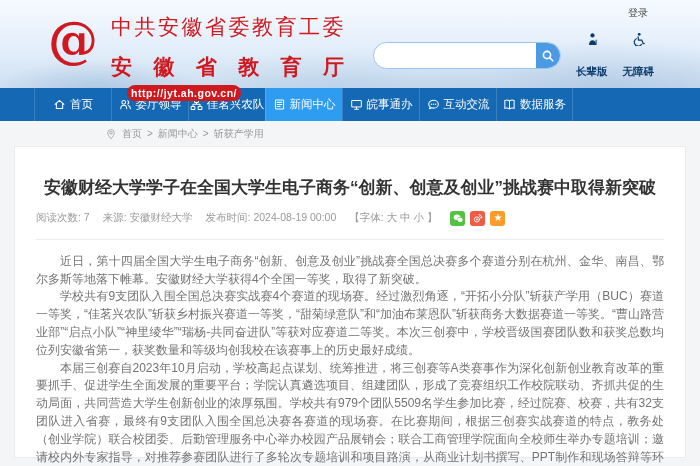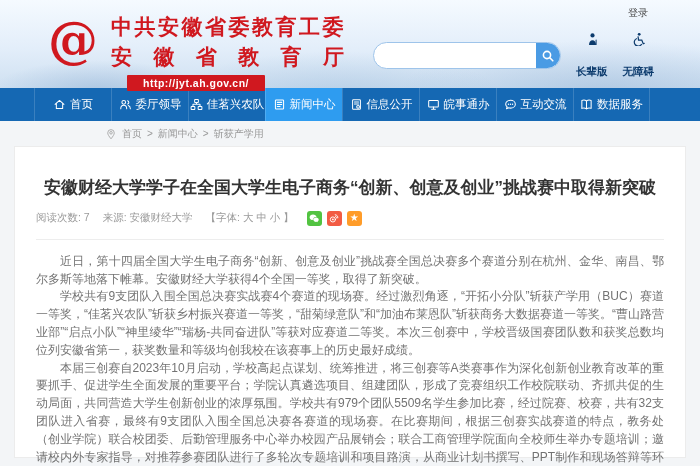--- a/index.html
+++ b/index.html
@@ -11,25 +11,25 @@
     background:linear-gradient(#f5faff 0%, #e3eefa 55%, #cfe0f1 100%); }
   .masthead::before { content:""; position:absolute; inset:0; pointer-events:none;
     background:
       radial-gradient(150px 42px at 14% 102%, rgba(142,176,212,.50), transparent 70%),
       radial-gradient(230px 60px at 48% 108%, rgba(156,188,220,.45), transparent 72%),
       radial-gradient(280px 70px at 86% 103%, rgba(135,170,208,.40), transparent 72%); }
   .brand { position:absolute; left:44px; top:13px; display:flex; gap:9px; align-items:flex-start; }
   .logo { width:58px; height:58px; display:flex; align-items:center; justify-content:center; }
   .logo span { font-family:"DejaVu Serif",serif; font-weight:bold; font-size:50px;
     color:#d0181f; line-height:1; transform:translateY(-2px); }
-  .brand-line1 { font-size:21px; font-weight:bold; color:#d0181f; letter-spacing:2.5px; white-space:nowrap; }
+  .brand-line1 { font-size:21px; font-weight:normal; color:#d0181f; letter-spacing:2.5px; white-space:nowrap; }
   .brand-line2 { font-size:21px; font-weight:bold; color:#d0181f; width:233px;
-    text-align:justify; text-align-last:justify; margin-top:2px; }
+    text-align:justify; text-align-last:justify; margin-top:12px; }
   .brand-url { display:inline-block; margin:4px 0 8px 16px; background:#d0181f; color:#fff;
-    font-weight:bold; font-size:10.5px; letter-spacing:.5px; padding:2px 16px; border-radius:1px; }
+    font-weight:bold; font-size:10.5px; letter-spacing:.5px; padding:2px 4px; border-radius:8px; }
   .login { position:absolute; right:52px; top:6px; font-size:10px; color:#444; cursor:pointer; text-decoration:none; }
   .header-tools { position:absolute; right:46px; top:32px; display:flex; align-items:center; gap:15px; }
   .searchbox { display:flex; width:188px; height:27px; background:#fff;
     border:1px solid #9ec4ea; border-radius:14px; overflow:hidden; }
   .searchbox input { flex:1; border:none; outline:none; padding:0 10px; font-size:11px; background:transparent; }
   .search-btn { width:45px; border:none; background:#4a9be4; display:flex; align-items:center;
     justify-content:center; cursor:pointer; border-radius:0 13px 13px 0; }
   .tool { display:flex; flex-direction:column; align-items:center; gap:19px; cursor:pointer; }
   .tool span { font-size:10.5px; font-weight:bold; color:#0c3b6d; }
 
@@ -136,28 +136,20 @@
     </div>
     <div class="nav-item active">
       <svg viewBox="0 0 14 14" fill="none" stroke="#fff" stroke-width="1.1" stroke-linecap="round" stroke-linejoin="round">
         <rect x="2.6" y="2.2" width="8.8" height="9.6" rx=".8"></rect>
         <path d="M4.6 4.7h4.8M4.6 6.9h4.8M4.6 9.1h3"></path>
       </svg>
       <span>新闻中心</span>
     </div>
     <div class="nav-item">
       <svg viewBox="0 0 14 14" fill="none" stroke="#fff" stroke-width="1.1" stroke-linecap="round" stroke-linejoin="round">
-        <rect x="2.8" y="1.8" width="8.4" height="10.2" rx=".8"></rect>
-        <path d="M4.8 4.3h4.4M4.8 6.4h4.4"></path>
-        <circle cx="8.7" cy="9.5" r="1.5"></circle>
-      </svg>
-      <span>信息公开</span>
-    </div>
-    <div class="nav-item">
-      <svg viewBox="0 0 14 14" fill="none" stroke="#fff" stroke-width="1.1" stroke-linecap="round" stroke-linejoin="round">
         <rect x="1.8" y="2.6" width="10.4" height="7" rx=".8"></rect>
         <path d="M7 9.6V12M5 12h4"></path>
       </svg>
       <span>皖事通办</span>
     </div>
     <div class="nav-item">
       <svg viewBox="0 0 14 14" fill="none" stroke="#fff" stroke-width="1.1" stroke-linecap="round" stroke-linejoin="round">
         <path d="M7 2.5c2.9 0 5.2 1.9 5.2 4.2S9.9 10.9 7 10.9c-.7 0-1.3-.1-1.9-.3l-2.4 1 .7-2A4 4 0 0 1 1.8 6.7C1.8 4.4 4.1 2.5 7 2.5z"></path>
         <path d="M4.8 6.7h.01M7 6.7h.01M9.2 6.7h.01" stroke-width="1.5"></path>
       </svg>
@@ -187,20 +179,23 @@
     <h1 class="title">安徽财经大学学子在全国大学生电子商务“创新、创意及创业”挑战赛中取得新突破</h1>
 
     <div class="meta">
       <span class="grp">
         <span>阅读次数:</span> <span>7</span>
       </span>
       <span class="grp">
         <span>来源:</span> <span>安徽财经大学</span>
       </span>
       <span class="grp">
+        <span>发布时间:</span> <span>2024-08-19 00:00</span>
+      </span>
+      <span class="grp">
         <span>【字体:</span>
         <a>大</a>
         <a>中</a>
         <a>小</a>
         <span>】</span>
       </span>
       <button class="share-btn share-wechat">
         <svg width="12" height="12" viewBox="0 0 14 14">
           <path fill="#fff" d="M5.8 2.8C3.6 2.8 1.9 4.2 1.9 6c0 1 .6 1.9 1.5 2.5l-.4 1.2 1.4-.7c.4.1.9.2 1.4.2h.2a3.3 3.3 0 0 1 3.4-3.3c.2 0 .5 0 .7.1-.3-1.8-2.1-3.2-4.3-3.2zm3.6 3.6c-1.7 0-3.1 1.1-3.1 2.6 0 1.4 1.4 2.6 3.1 2.6.4 0 .7-.1 1-.2l1.1.6-.3-1c.8-.5 1.3-1.2 1.3-2 0-1.5-1.4-2.6-3.1-2.6z"></path>
         </svg>

